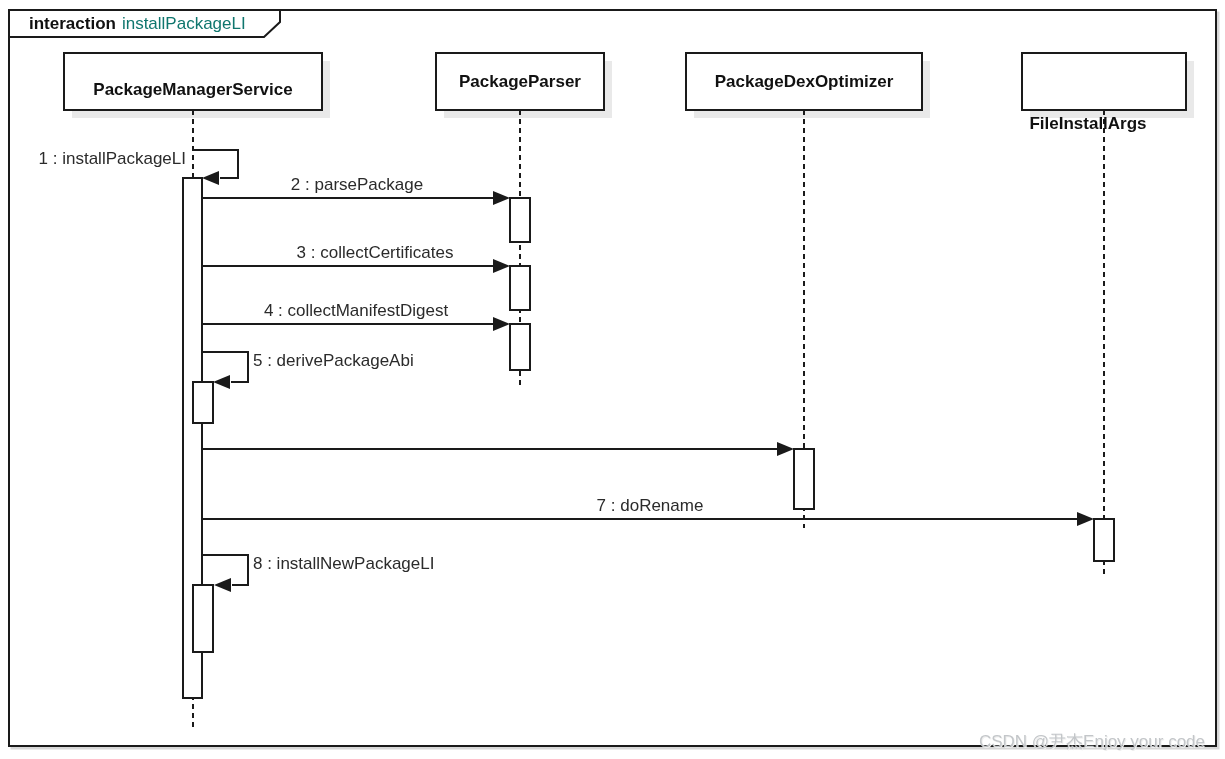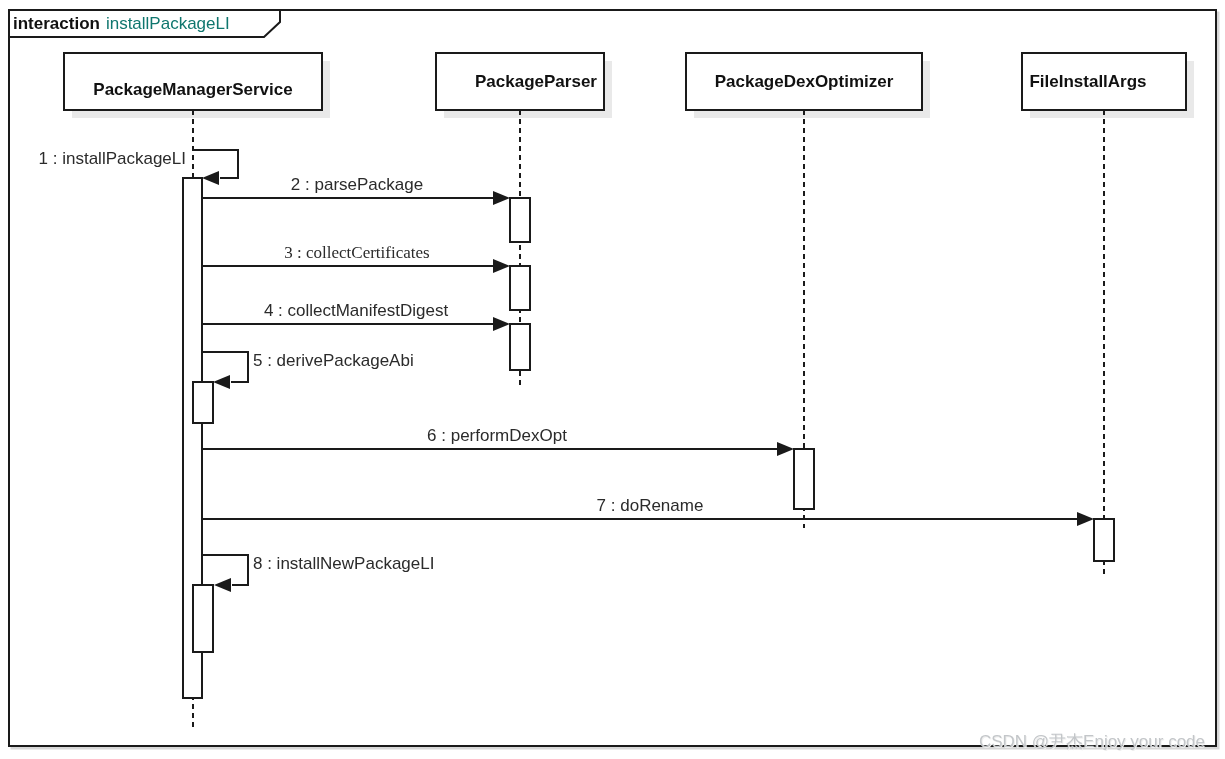--- a/index.html
+++ b/index.html
@@ -14,21 +14,21 @@
   .lifeline  { stroke: var(--line,#1a1a1a); stroke-width:2; stroke-dasharray:5 4; fill:none; }
   .bar       { fill:#fff; stroke: var(--line,#1a1a1a); stroke-width:2; }
   .arrow     { fill: var(--line,#1a1a1a); stroke:none; }
   .boxfill   { fill:#fff; stroke: var(--line,#1a1a1a); stroke-width:2; }
   .boxshadow { fill: var(--box-shadow,#e9e9e9); stroke:none; }
   .frameshadow { fill:none; stroke:#d7d7d7; stroke-width:3; }
 
   
   .frame-label {
     position:absolute; left:9px; top:10px; width:268px; height:27px;
-    display:flex; align-items:center; padding-left:4px; gap:6px;
+    display:flex; align-items:center; padding-left:20px; gap:6px;
     font-size:17px; white-space:nowrap;
   }
   .frame-label .kw { font-weight:bold; color:#111; }
   .frame-label .fn { color:#0f766e; }
 
   .head {
     position:absolute; top:53px; height:57px;
     display:flex; align-items:center; justify-content:center;
     font-weight:bold; font-size:17px; color:#111; white-space:nowrap;
   }
@@ -114,30 +114,29 @@
     <polyline class="ln" points="202,555 248,555 248,585 232,585"></polyline>
     <polygon class="arrow" points="214,585 231,578 231,592"></polygon>
   </svg>
 
   <div class="frame-label">
     <span class="kw">interaction</span>
     <span class="fn">installPackageLI</span>
   </div>
 
   <div class="head" style="left:64px; width:258px;margin-top:8px;">PackageManagerService</div>
-  <div class="head" style="left:436px; width:168px;padding-left:16px;">PackageParser</div>
+  <div class="head" style="left:436px; width:168px;">PackageParser</div>
   <div class="head" style="left:686px; width:236px;">PackageDexOptimizer</div>
-  <div class="head" style="left:1022px; width:132px;">FileInstallArgs</div>
+  <div class="head" style="left:1022px; width:132px;margin-top:42px;">FileInstallArgs</div>
 
   <div class="msg right" style="left:10px;  top:149px; width:176px;">1 : installPackageLI</div>
   <div class="msg center" style="left:207px; top:175px; width:300px;">2 : parsePackage</div>
-  <div class="msg center" style="left:207px; top:243px; width:300px;font-family:Liberation Serif, serif;">3 : collectCertificates</div>
+  <div class="msg center" style="left:225px; top:243px; width:300px;">3 : collectCertificates</div>
   <div class="msg center" style="left:206px; top:301px; width:300px;">4 : collectManifestDigest</div>
   <div class="msg" style="left:253px; top:351px;">5 : derivePackageAbi</div>
-  <div class="msg center" style="left:347px; top:426px; width:300px;">6 : performDexOpt</div>
   <div class="msg center" style="left:500px; top:496px; width:300px;">7 : doRename</div>
   <div class="msg" style="left:253px; top:554px;">8 : installNewPackageLI</div>
 
   <div class="watermark">
     <div class="wm-sub">CSDN @尹杰Enjoy your code</div>
   </div>
 
 </div>
 
 </body></html>

